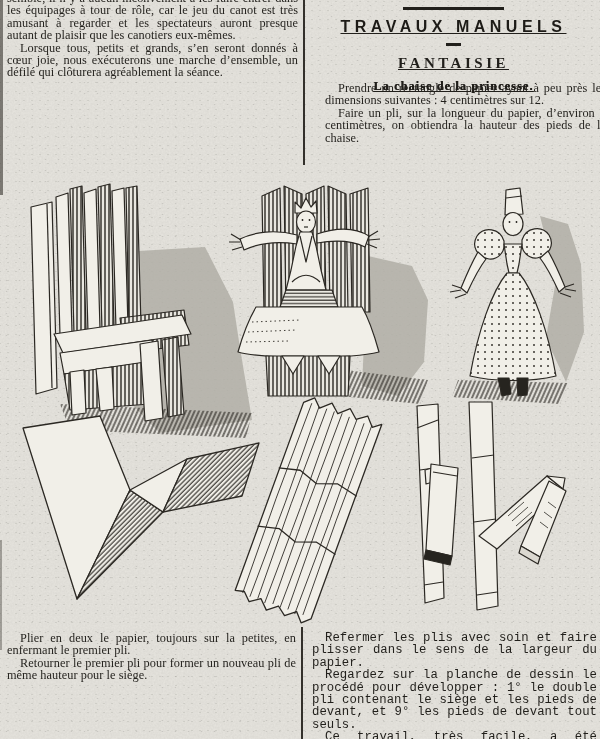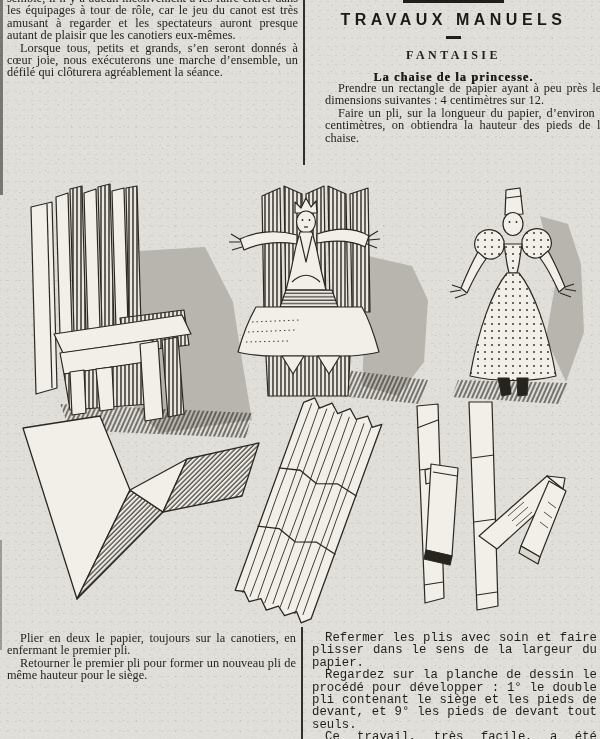--- a/index.html
+++ b/index.html
@@ -14,29 +14,29 @@
     font-family:"Liberation Serif", serif;
     color:#211f1b;
   }
   .grain{position:absolute;inset:0;pointer-events:none;}
   .col{position:absolute;text-align:justify;font-size:12.3px;line-height:12.4px;letter-spacing:.05px;}
   .col p{margin:0;text-indent:13px;}
   .col p.cont{text-indent:0;}
   .vrule{position:absolute;width:2px;background:#33302b;}
   .edge-smudge{position:absolute;left:0;top:0;width:3px;height:195px;background:rgba(38,35,30,.55);}
   .edge-smudge2{position:absolute;left:0;top:540px;width:2px;height:110px;background:rgba(38,35,30,.35);}
-  .head-wrap{position:absolute;left:313px;top:0;width:281px;text-align:center;}
+  .head-wrap{position:absolute;left:313px;top:7px;width:281px;text-align:center;text-decoration:underline;}
   .head-bar{width:101px;height:3px;background:#211f1b;margin:0 auto;}
   .h-main{
     margin:8px 0 0 0;font-family:"Liberation Sans", sans-serif;
     font-size:16px;font-weight:bold;letter-spacing:4.5px;color:#1d1b17;
     white-space:nowrap;
   }
   .h-dash{width:15px;height:2.5px;background:#211f1b;margin:7px auto 0 auto;}
-  .h-rubric{margin:9px 0 0 0;font-size:12px;font-weight:bold;letter-spacing:3.5px;}
+  .h-rubric{margin:9px 0 0 0;font-size:15px;font-weight:bold;letter-spacing:3.5px;}
   .h-article{
     margin:7px 0 0 0;font-size:12px;font-weight:bold;letter-spacing:1.2px;
     text-shadow:.4px 0 0 currentColor;
   }
   svg.plate{position:absolute;left:0;top:0;pointer-events:none;}
 </style>
 </head>
 <body>
 
 <div class="page">
@@ -223,21 +223,21 @@
       <path d="M479,536 L547,476 L563,489 L497,549 Z"></path>
       <path d="M508,516 L524,502 M512,521 L528,507 M516,526 L532,512" stroke-width=".8" fill="none"></path>
       <path d="M547,476 L565,478 L563,489 Z"></path>
       <path d="M549,481 L566,491 L540,557 L521,546 Z"></path>
       <path d="M548,502 L556,508 M544,512 L552,518 M540,522 L548,528" stroke-width=".8" fill="none"></path>
       <path d="M521,546 L540,557 L538,564 L519,553 Z" fill="#dbd8d0"></path>
     </g>
   </svg>
 
   <div class="col" style="left:7px;top:632px;width:289px;">
-    <p>Plier en deux le papier, toujours sur la canotiers, en enfermant le premier pli.</p>
+    <p>Plier en deux le papier, toujours sur la petites, en enfermant le premier pli.</p>
     <p>Retourner le premier pli pour former un nouveau pli de même hauteur pour le siège.</p>
   </div>
 
   <div class="col" style="left:312px;top:632px;width:285px;font-family:Liberation Mono, monospace;">
     <p>Refermer les plis avec soin et faire plisser dans le sens de la largeur du papier.</p>
     <p>Regardez sur la planche de dessin le procédé pour développer : 1° le double pli contenant le siège et les pieds de devant, et 9° les pieds de devant tout seuls.</p>
     <p>Ce travail, très facile, a été exécuté devant</p>
   </div>
 
 </div>

